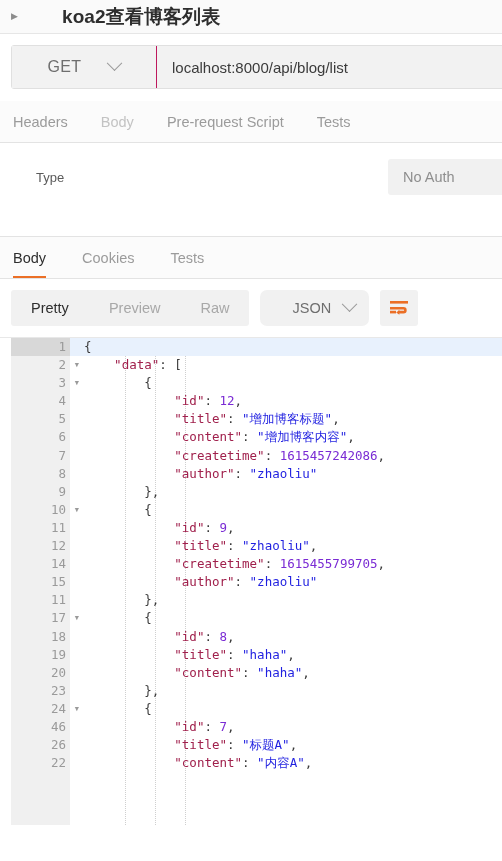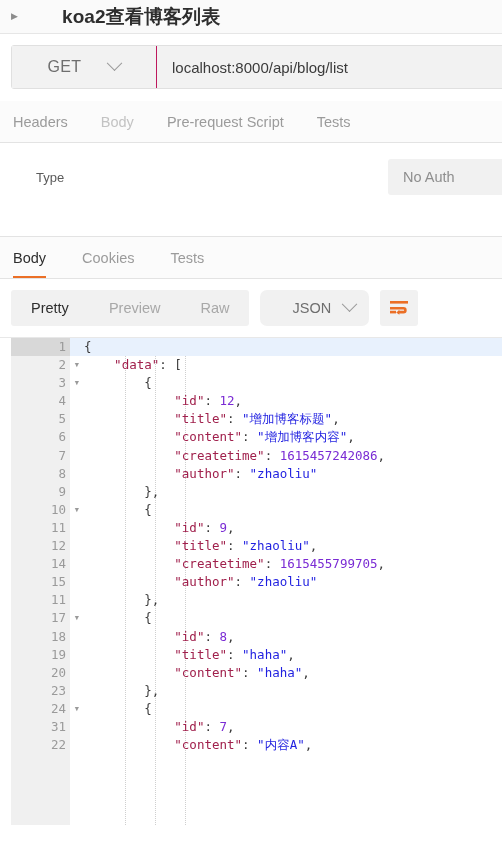--- a/index.html
+++ b/index.html
@@ -399,21 +399,25 @@
       </div>
       <div class="row">
         <div class="ln">23</div>
         <div class="code">        <span class="p">},</span></div>
       </div>
       <div class="row">
         <div class="ln">24<span class="fold">▼</span></div>
         <div class="code">        <span class="p">{</span></div>
       </div>
       <div class="row">
-        <div class="ln">31</div>
+        <div class="ln">46</div>
         <div class="code">            <span class="k">"id"</span><span class="p">: </span><span class="n">7</span><span class="p">,</span></div>
+      </div>
+      <div class="row">
+        <div class="ln">26</div>
+        <div class="code">            <span class="k">"title"</span><span class="p">: </span><span class="s">"标题A"</span><span class="p">,</span></div>
       </div>
       <div class="row">
         <div class="ln">22</div>
         <div class="code">            <span class="k">"content"</span><span class="p">: </span><span class="s">"内容A"</span><span class="p">,</span></div>
       </div>
     </div>
 </div>
 
 </body></html>

